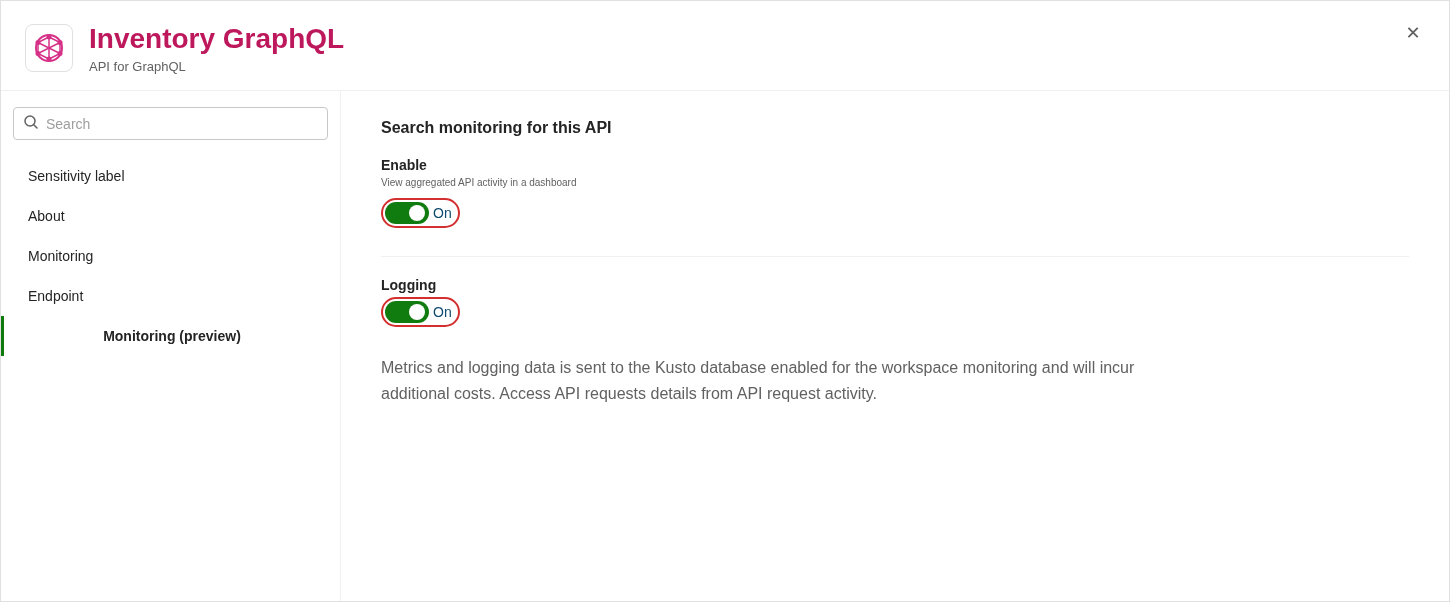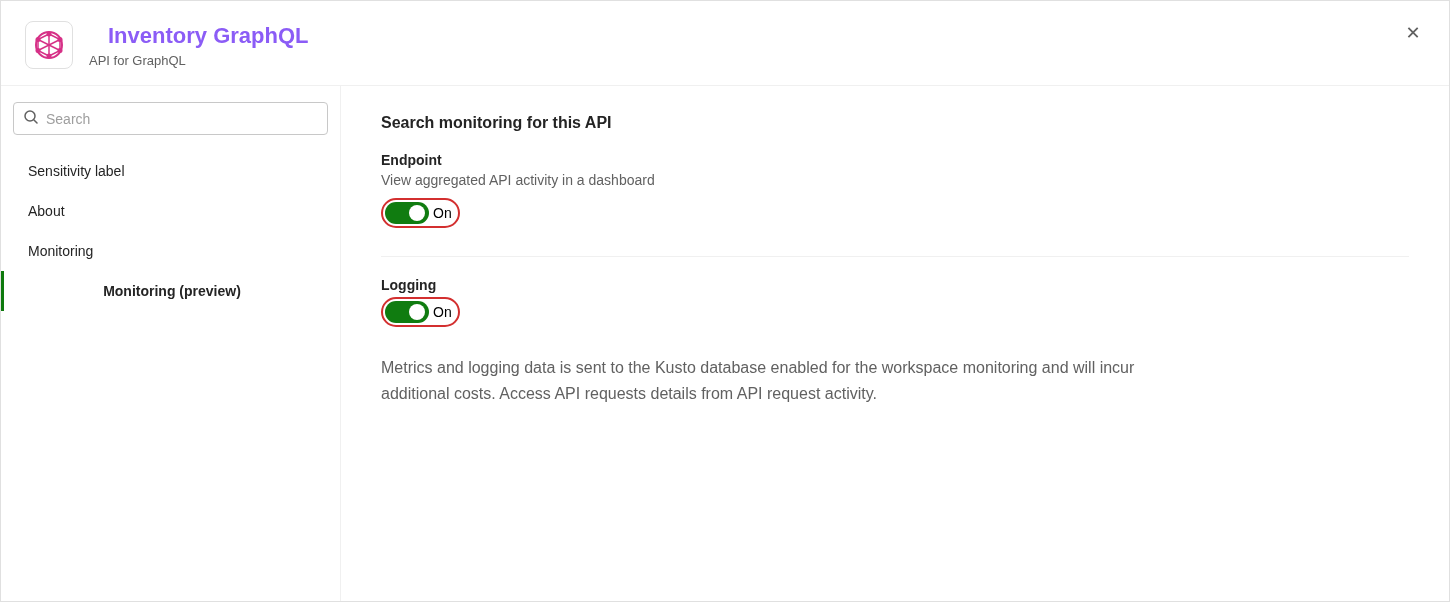--- a/index.html
+++ b/index.html
@@ -35,25 +35,24 @@
       justify-content: center;
       margin-right: 16px;
       flex-shrink: 0;
     }
     .app-icon svg {
       width: 32px;
       height: 32px;
     }
     .header-text {}
     .header-title {
-      font-size: 22px;
-      font-weight: 600;
-      color: #8b5cf6;
+      font-size: 28px;
+      font-weight: 600;
+      color: #be185d;
       line-height: 1.3;
-      margin-left: 19px;
     }
     .header-subtitle {
       font-size: 13px;
       color: #616161;
       margin-top: 2px;
     }
     .close-btn {
       position: absolute;
       top: 16px;
       right: 20px;
@@ -131,21 +130,21 @@
     .feature-section {
       margin-bottom: 28px;
     }
     .feature-name {
       font-size: 14px;
       font-weight: 600;
       color: #242424;
       margin-bottom: 4px;
     }
     .feature-desc {
-      font-size: 14px;
+      font-size: 10px;
       color: #616161;
       margin-bottom: 10px;
     }
     .toggle-row {
       display: flex;
       align-items: center;
       gap: 10px;
     }
     .toggle-wrapper {
       display: inline-flex;
@@ -173,21 +172,21 @@
       top: 3px;
       right: 4px;
       width: 16px;
       height: 16px;
       background: #fff;
       border-radius: 50%;
       transition: right 0.2s;
     }
     .toggle-label {
       font-size: 14px;
-      color: #000000;
+      color: #0c4a6e;
       margin-left: 4px;
     }
     .info-text {
       font-size: 16px;
       color: #616161;
       line-height: 1.6;
       max-width: 780px;
       margin-top: 12px;
     }
     .divider {
@@ -238,28 +237,29 @@
             <circle cx="6" cy="6" r="5" stroke="#616161" stroke-width="1.5"></circle>
             <line x1="10" y1="10" x2="13" y2="13" stroke="#616161" stroke-width="1.5" stroke-linecap="round"></line>
           </svg>
         </span>
         <input class="search-input" type="text" placeholder="Search" style="">
       </div>
 
       <div class="nav-item">Sensitivity label</div>
       <div class="nav-item">About</div>
       <div class="nav-item">Monitoring</div>
+      <div class="nav-item">Endpoint</div>
       <div class="nav-item active">Monitoring (preview)</div>
     </div>
 
     <div class="main-content">
       <div class="section-title">Search monitoring for this API</div>
 
       <div class="feature-section">
-        <div class="feature-name">Endpoint</div>
+        <div class="feature-name">Enable</div>
         <div class="feature-desc">View aggregated API activity in a dashboard</div>
         <div class="toggle-row">
           <div class="toggle-wrapper">
             <label class="toggle-switch">
 
               <div class="toggle-track">
                 <div class="toggle-thumb"></div>
               </div>
             </label>
             <span class="toggle-label">On</span>

